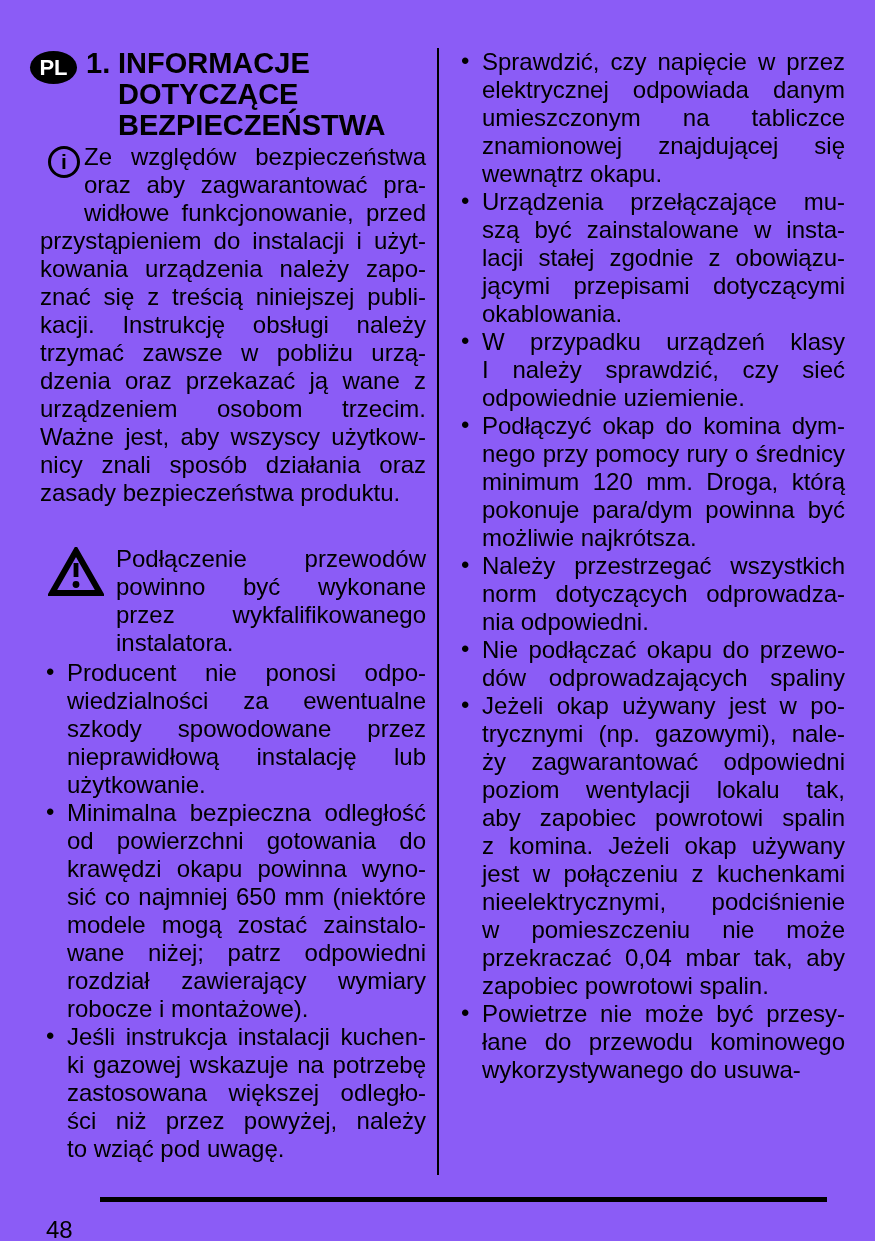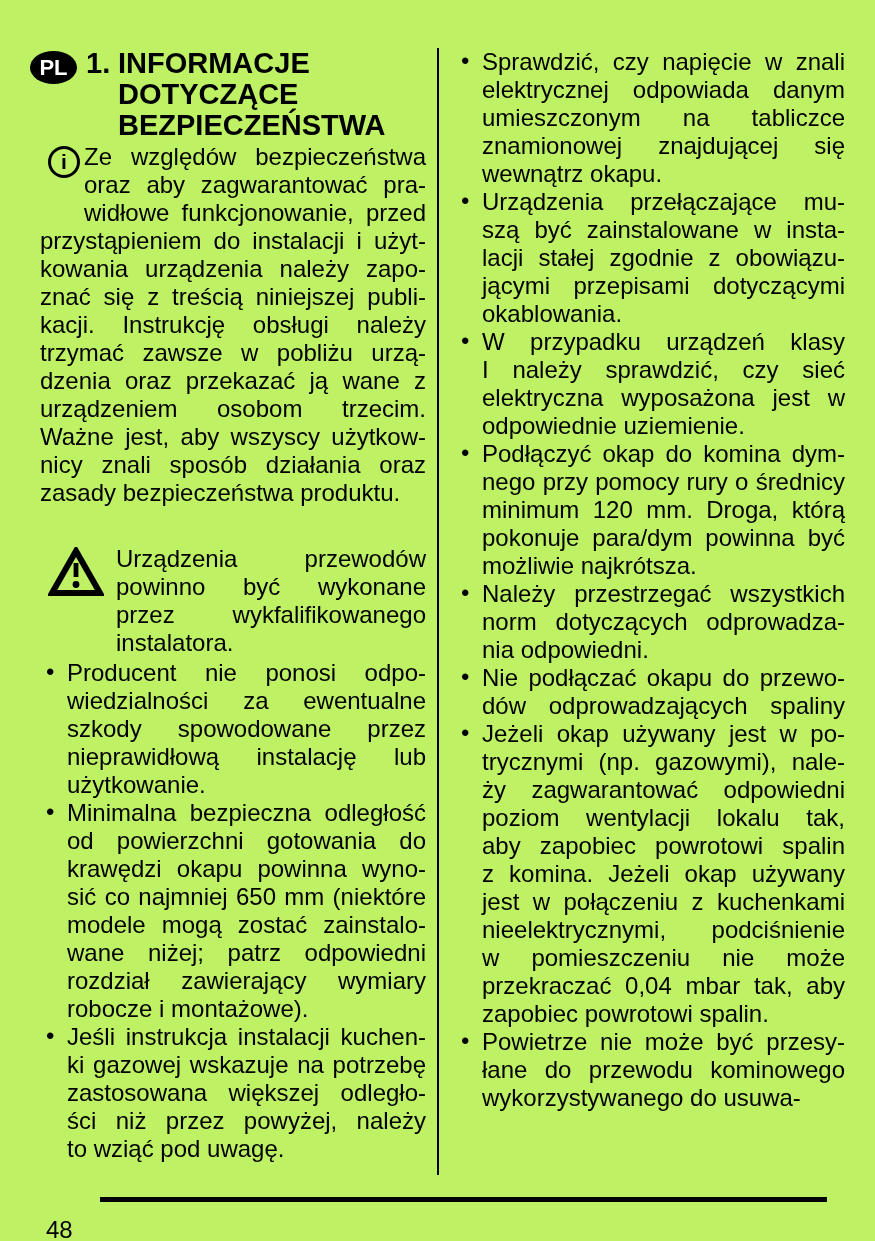--- a/index.html
+++ b/index.html
@@ -1,19 +1,19 @@
 <!DOCTYPE html>
 <html><head>
 <meta charset="utf-8">
 <style>
   html,body{margin:0;padding:0;background:#ffffff;}
   .page{
     position:relative;
     width:875px;height:1241px;
-    background:#bef264;
+    background:#8b5cf6;
     color:#000;
     font-family:"Liberation Sans",sans-serif;
     overflow:hidden;
   }
   
   .lang-badge{
     position:absolute;left:30px;top:51px;
     width:47px;height:33px;
     background:#000;border-radius:50%;
     color:#fff;font-weight:bold;font-size:22px;
@@ -90,21 +90,21 @@
           <div class="tline last">zasady bezpieczeństwa produktu.</div>
         </div>
         <div class="warn">
   <span class="warn-icon-box">
     <svg width="56" height="50" viewBox="0 0 56 50" aria-hidden="true">
       <path d="M28 4 L52 46 L4 46 Z" fill="none" stroke="#000" stroke-width="6" stroke-linejoin="miter"></path>
       <rect x="25.6" y="16" width="4.8" height="14" fill="#000"></rect>
       <circle cx="28" cy="37.5" r="3.4" fill="#000"></circle>
     </svg>
   </span>
-<div class="tline">Urządzenia przewodów</div>
+<div class="tline">Podłączenie przewodów</div>
           <div class="tline">powinno być wykonane</div>
           <div class="tline">przez wykfalifikowanego</div>
           <div class="tline last">instalatora.</div>
         </div>
         <div class="bullet-item first-after">
           <span class="bullet-marker">•</span>
           <div class="tline">Producent nie ponosi odpo-</div>
           <div class="tline">wiedzialności za ewentualne</div>
           <div class="tline">szkody spowodowane przez</div>
           <div class="tline">nieprawidłową instalację lub</div>
@@ -128,39 +128,38 @@
           <div class="tline">zastosowana większej odległo-</div>
           <div class="tline">ści niż przez powyżej, należy</div>
           <div class="tline last">to wziąć pod uwagę.</div>
         </div>
       </div>
   </div>
 
   <div class="col" id="right-col">
       <div class="bullet-item">
         <span class="bullet-marker">•</span>
-        <div class="tline">Sprawdzić, czy napięcie w znali</div>
+        <div class="tline">Sprawdzić, czy napięcie w przez</div>
         <div class="tline">elektrycznej odpowiada danym</div>
         <div class="tline">umieszczonym na tabliczce</div>
         <div class="tline">znamionowej znajdującej się</div>
         <div class="tline last">wewnątrz okapu.</div>
       </div>
       <div class="bullet-item">
         <span class="bullet-marker">•</span>
         <div class="tline">Urządzenia przełączające mu-</div>
         <div class="tline">szą być zainstalowane w insta-</div>
         <div class="tline">lacji stałej zgodnie z obowiązu-</div>
         <div class="tline">jącymi przepisami dotyczącymi</div>
         <div class="tline last">okablowania.</div>
       </div>
       <div class="bullet-item">
         <span class="bullet-marker">•</span>
         <div class="tline">W przypadku urządzeń klasy</div>
         <div class="tline">I należy sprawdzić, czy sieć</div>
-        <div class="tline">elektryczna wyposażona jest w</div>
         <div class="tline last">odpowiednie uziemienie.</div>
       </div>
       <div class="bullet-item">
         <span class="bullet-marker">•</span>
         <div class="tline">Podłączyć okap do komina dym-</div>
         <div class="tline">nego przy pomocy rury o średnicy</div>
         <div class="tline">minimum 120 mm. Droga, którą</div>
         <div class="tline">pokonuje para/dym powinna być</div>
         <div class="tline last">możliwie najkrótsza.</div>
       </div>

